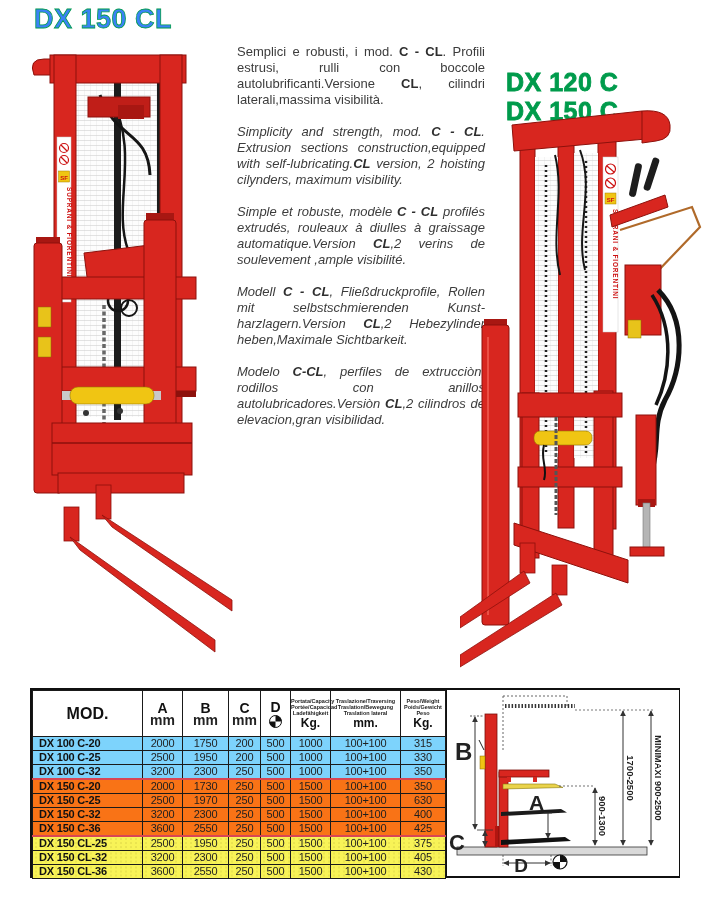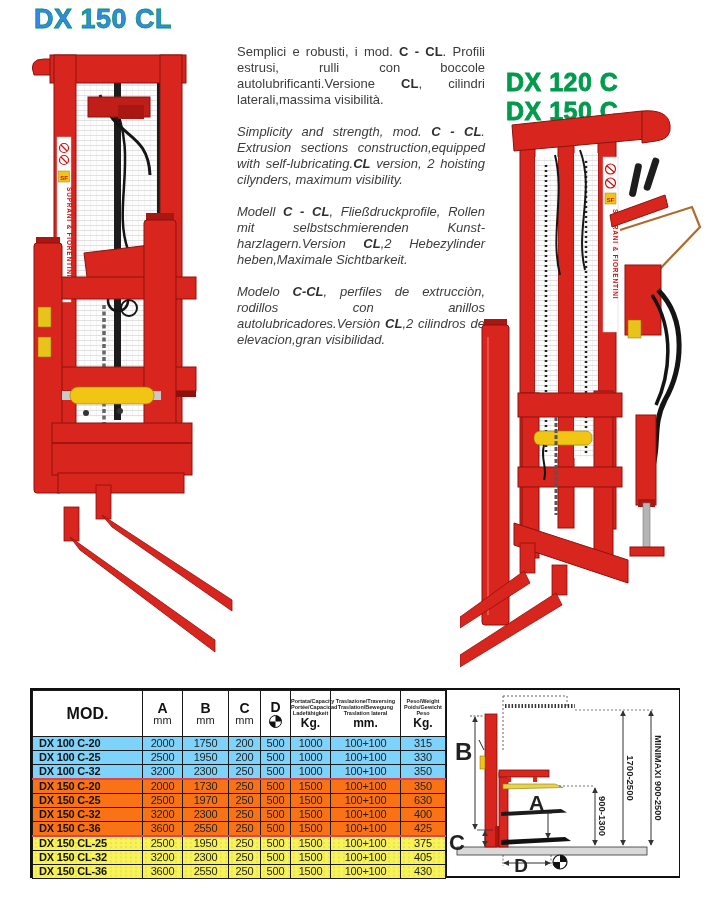--- a/index.html
+++ b/index.html
@@ -36,21 +36,21 @@
   .bottom-box {
     position:absolute; left:30px; top:688px; width:650px; height:190px;
     border:2px solid #101010; background:#fff; box-sizing:border-box;
     display:flex;
   }
   table.spec { border-collapse:collapse; table-layout:fixed; width:413px; }
   table.spec th, table.spec td { border:1px solid #1a1a1a; box-sizing:border-box; }
   table.spec th { height:46px; vertical-align:middle; text-align:center; padding:0; background:#fff; }
   th.h-mod { font-size:16px; font-weight:bold; text-align:left; padding-left:8px; color:#111; }
   .h-letter { display:block; font-size:14px; font-weight:bold; line-height:14px; color:#111; }
-  .h-mm { display:block; font-size:11px; font-weight:normal; line-height:11px; color:#222; }
+  .h-mm { display:block; font-size:14px; font-weight:bold; line-height:11px; color:#222; }
   .h-tiny { display:block; font-size:5.5px; line-height:6px; font-weight:bold; color:#222; white-space:nowrap; }
   .h-unit { display:block; font-size:12px; font-weight:bold; line-height:12px; color:#111; margin-top:1px; }
   table.spec tbody td {
     height:13px; line-height:13px; padding:0; font-size:11px;
     text-align:center; color:#1f1f1f; letter-spacing:-.2px;
   }
   table.spec tbody td.mod-cell {
     text-align:left; padding-left:6px; font-weight:bold; font-size:11px; color:#111;
   }
   tr.grp-green td { background:#7dd3fc; }
@@ -151,20 +151,21 @@
   </g>
   <g>
     <rect x="64" y="462" width="15" height="34" fill="#D8261F" stroke="#8d110c" stroke-width="0.8"></rect>
     <polygon points="70,492 215,595 215,607 80,505" fill="#D8261F" stroke="#8d110c" stroke-width="0.8"></polygon>
   </g>
 </svg>
 
 <div class="text-col">
     <p class="desc"><span>Semplici e robusti, i mod. </span><b>C - CL</b><span>. Profili estrusi, rulli con boccole autolubrificanti.Versione </span><b>CL</b><span>, cilindri laterali,massima visibilità.</span></p>
     <p class="desc it"><span>Simplicity and strength, mod. </span><b>C - CL</b><span>. Extrusion sections construction,equipped with self-lubricating.</span><b>CL</b><span> version, 2 hoisting cilynders, maximum visibility.</span></p>
+    <p class="desc it"><span>Simple et robuste, modèle </span><b>C - CL</b><span> profilés extrudés, rouleaux à diulles à graissage automatique.Version </span><b>CL</b><span>,2 verins de soulevement ,ample visibilité.</span></p>
     <p class="desc it"><span>Modell </span><b>C - CL</b><span>, Fließdruckprofile, Rollen mit selbstschmierenden Kunst-harzlagern.Version </span><b>CL</b><span>,2 Hebezylinder heben,Maximale Sichtbarkeit.</span></p>
     <p class="desc it"><span>Modelo </span><b>C-CL</b><span>, perfiles de extrucciòn, rodillos con anillos autolubricadores.Versiòn </span><b>CL</b><span>,2 cilindros de elevacion,gran visibilidad.</span></p>
   </div>
 
 <svg class="photo photo-right" width="250" height="600" viewBox="0 0 250 600">
   <defs>
     <pattern id="mesh2" width="6" height="5" patternUnits="userSpaceOnUse">
       <path d="M0,0 H6" stroke="#b9b9b9" stroke-width="0.8"></path>
       <path d="M0,0 V5" stroke="#d4d4d4" stroke-width="0.5"></path>
     </pattern>

